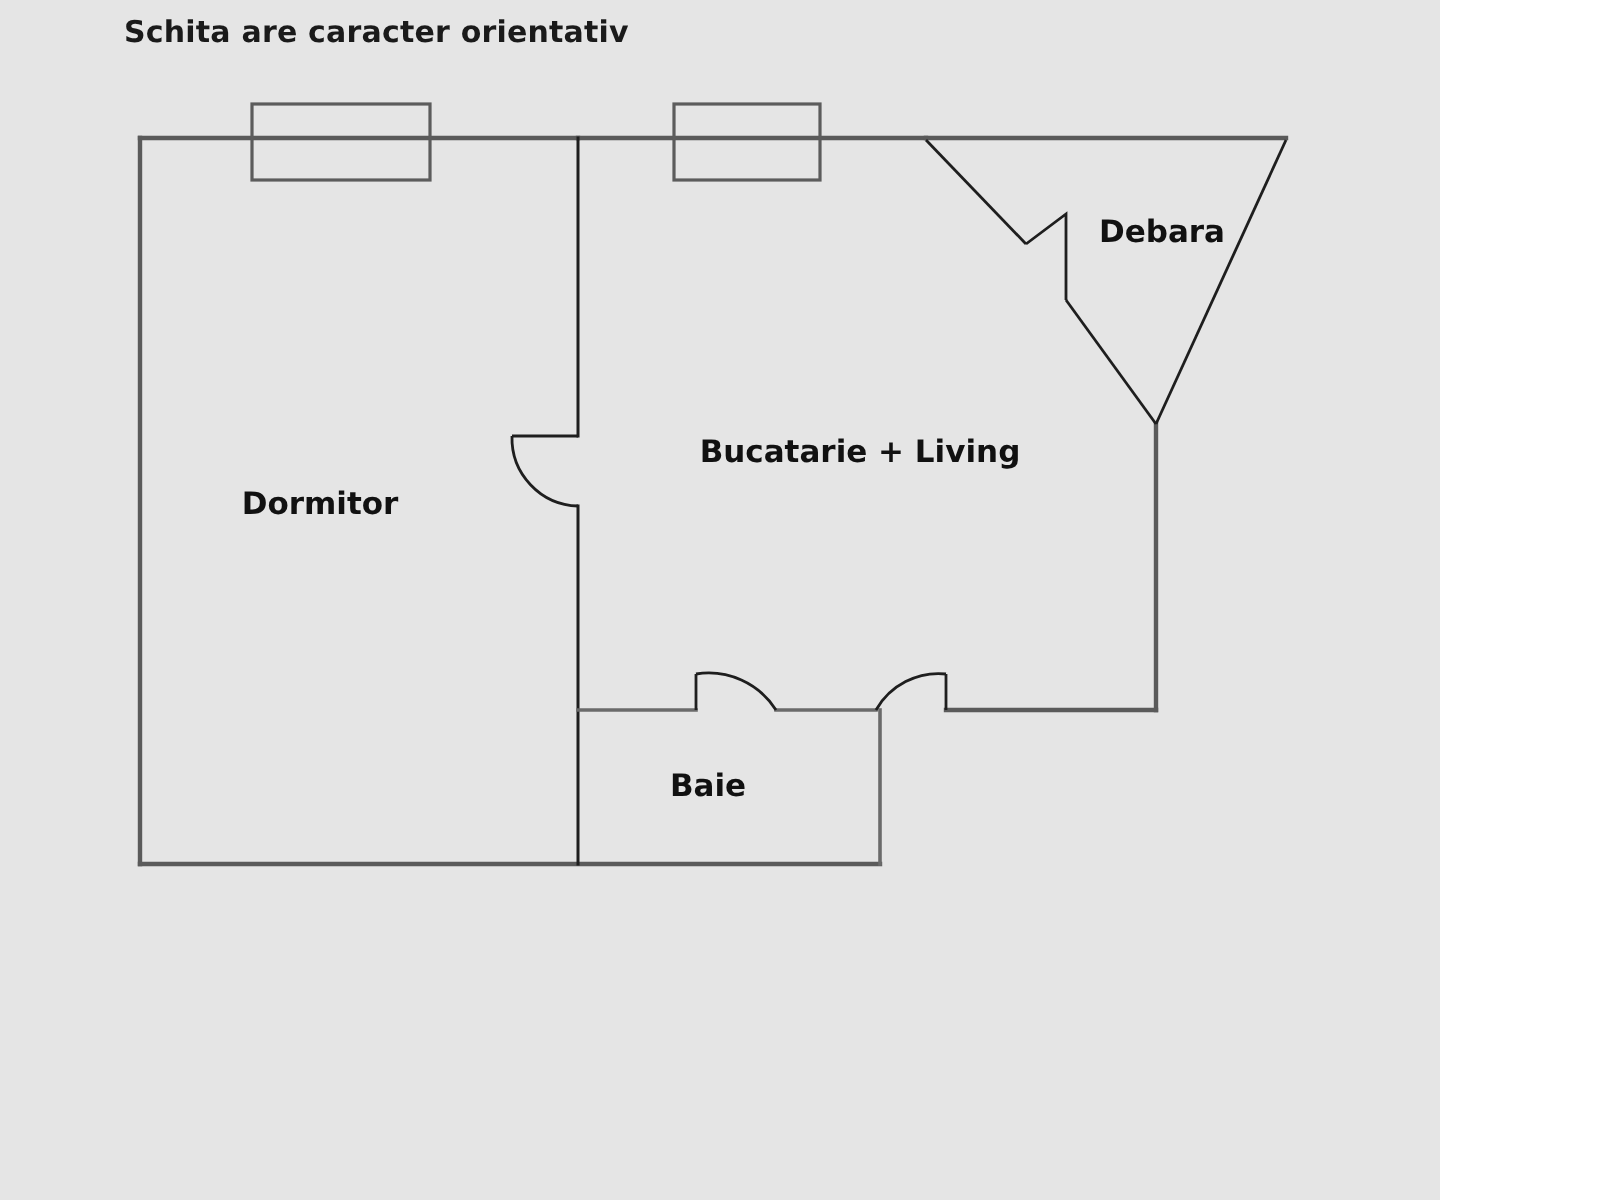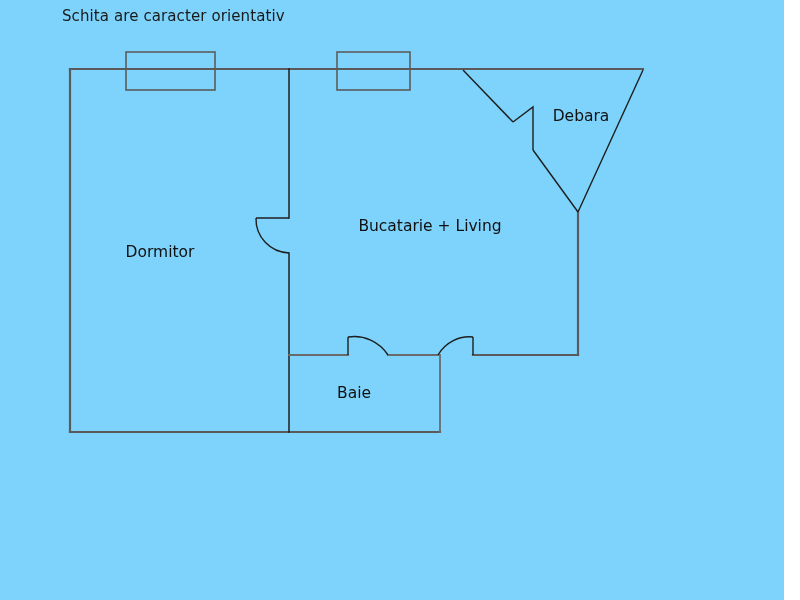--- a/index.html
+++ b/index.html
@@ -10,23 +10,24 @@
   }
   body {
     width: 800px;
     height: 600px;
     font-family: "DejaVu Sans", "Liberation Sans", sans-serif;
     overflow: hidden;
     position: relative;
   }
   #plan-root {
     position: relative;
-    width: 784px;
+    width: 720px;
     height: 600px;
-    background: #7dd3fc;
+    background: #e5e5e5;
+    font-weight: bold;
   }
   #plan-title {
     position: absolute;
     left: 62px;
     top: 7px;
     font-size: 15px;
     color: #1a1a1a;
     letter-spacing: 0.1px;
     white-space: nowrap;
   }

